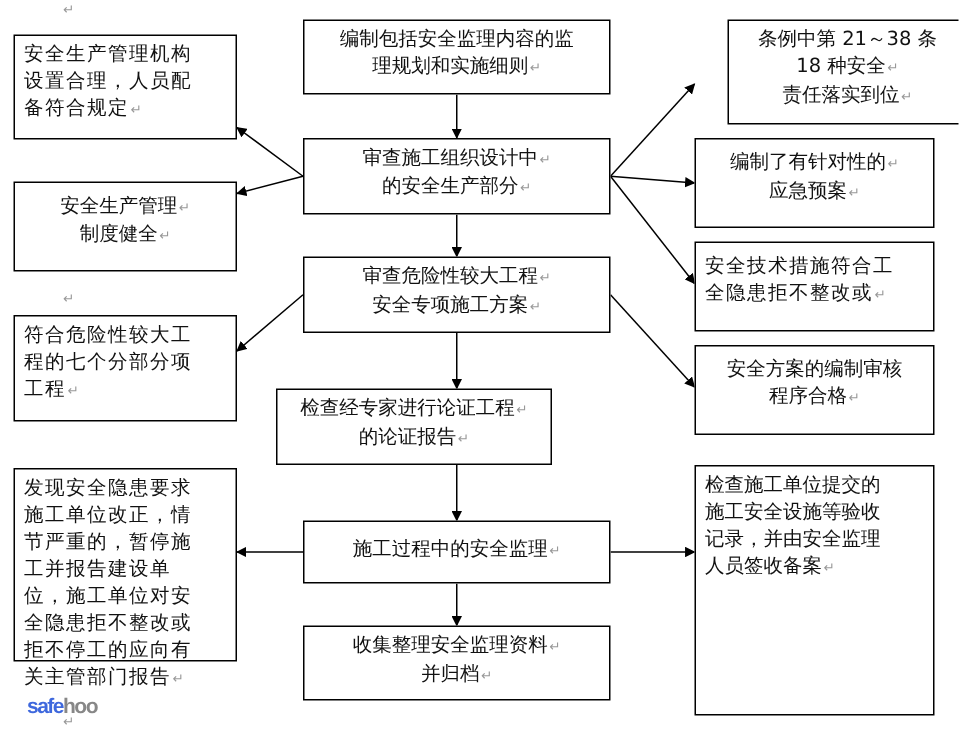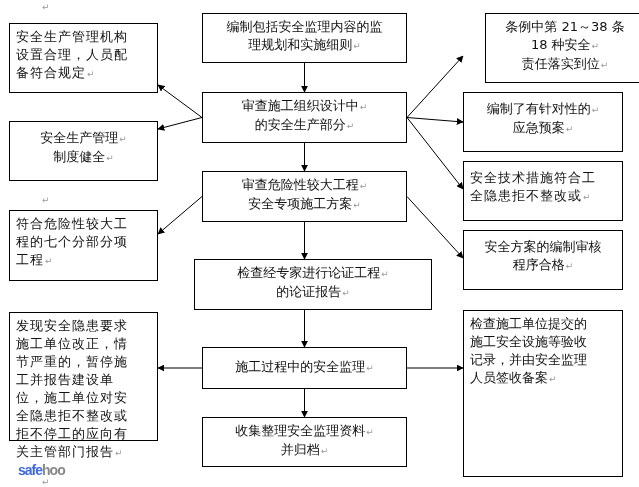--- a/index.html
+++ b/index.html
@@ -55,21 +55,21 @@
   <span class="line"><span>理规划和实施细则</span><span class="ret">↵</span></span>
 </div>
 <div class="box center" id="c2" style="left:202px; top:92px; width:205px; height:51px;">
   <span class="line"><span>审查施工组织设计中</span><span class="ret">↵</span></span>
   <span class="line"><span>的安全生产部分</span><span class="ret">↵</span></span>
 </div>
 <div class="box center" id="c3" style="left:202px; top:171px; width:205px; height:51px;">
   <span class="line"><span>审查危险性较大工程</span><span class="ret">↵</span></span>
   <span class="line"><span>安全专项施工方案</span><span class="ret">↵</span></span>
 </div>
-<div class="box center" id="c4" style="left:194px; top:259px; width:238px; height:51px;">
+<div class="box center" id="c4" style="left:184px; top:259px; width:184px; height:51px;">
   <span class="line"><span>检查经专家进行论证工程</span><span class="ret">↵</span></span>
   <span class="line"><span>的论证报告</span><span class="ret">↵</span></span>
 </div>
 <div class="box center" id="c5" style="left:202px; top:347px; width:205px; height:42px; padding-top:10px;">
   <span class="line"><span>施工过程中的安全监理</span><span class="ret">↵</span></span>
 </div>
 <div class="box center" id="c6" style="left:202px; top:417px; width:205px; height:50px;">
   <span class="line"><span>收集整理安全监理资料</span><span class="ret">↵</span></span>
   <span class="line"><span>并归档</span><span class="ret">↵</span></span>
 </div>

